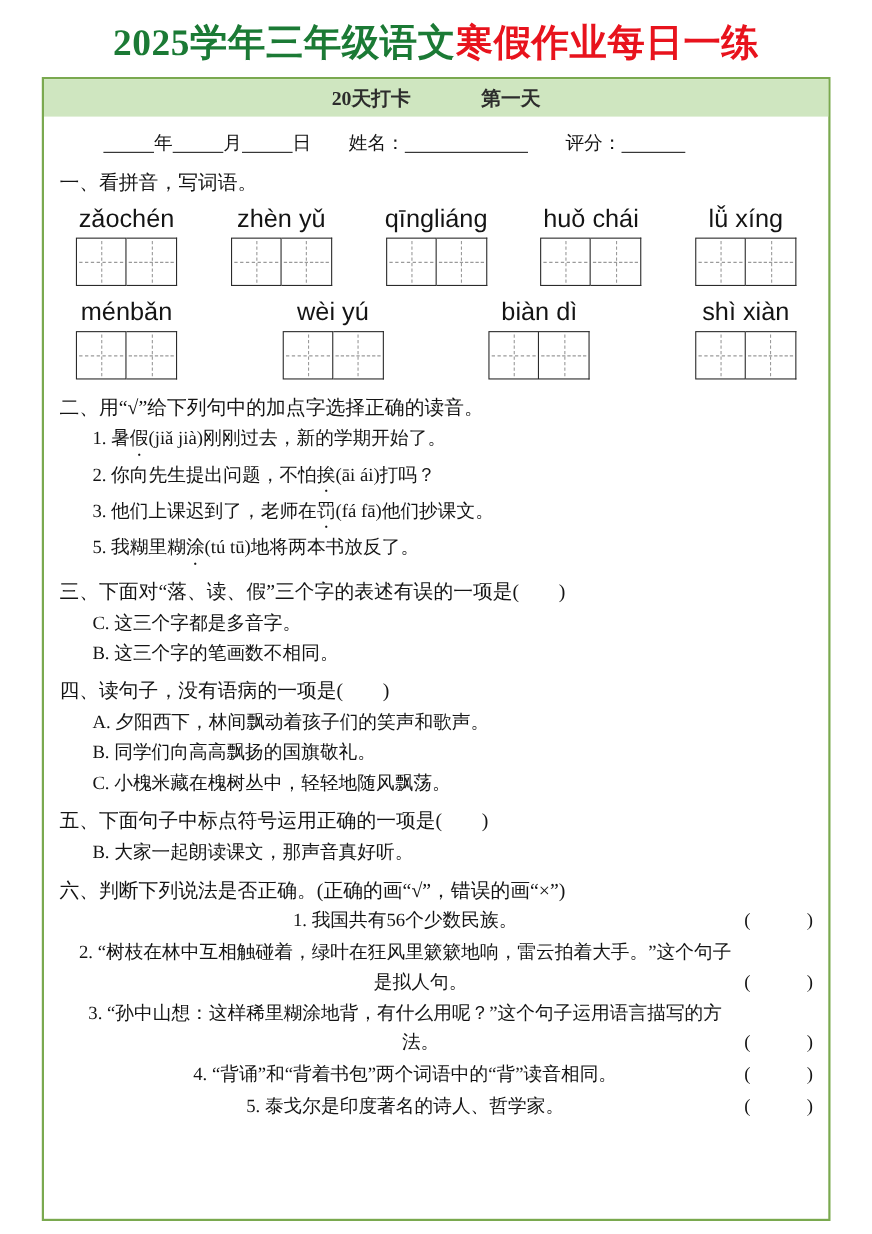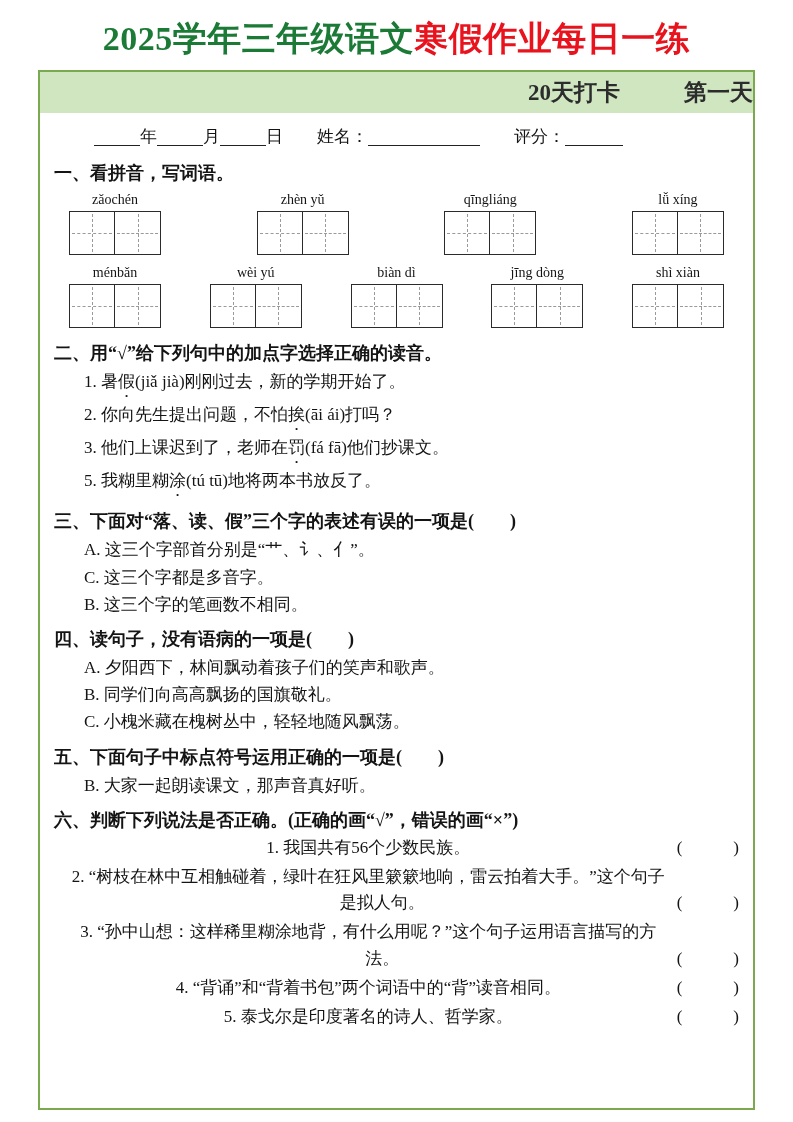--- a/index.html
+++ b/index.html
@@ -10,34 +10,34 @@
     color: #141414;
   }
   .page { width: 793px; height: 1122px; padding: 4px 38px 12px; display: flex; flex-direction: column; overflow: hidden; }
 
   .title { text-align: center; font-size: 34px; font-weight: bold; margin: 12px 0 8px; letter-spacing: .5px; white-space: nowrap; }
   .t-green { color: #1b7a35; }
   .t-red   { color: #e8131d; }
 
   .sheet { flex: 1; border: 2.5px solid #7aa94f; position: relative; padding: 0 14px 42px; }
 
-  .banner { margin: 0 -14px; background: #cfe6c0; text-align: right; font-size: 23px; font-weight: bold; color: #2c2c2c; padding: 5px 0; }
+  .banner { margin: 0 -14px; background: #cfe6c0; text-align: center; font-size: 18px; font-weight: bold; color: #2c2c2c; padding: 5px 0; }
   .banner-gap { display: inline-block; width: 64px; }
 
   .dateline { display: flex; align-items: flex-end; padding: 12px 0 4px 40px; font-size: 17px; }
   .blank { display: inline-block; border-bottom: 1.5px solid #222; height: 1.05em; margin-bottom: 2px; }
   .w46 { width: 46px; } .w112 { width: 112px; } .w58 { width: 58px; }
   .sp34 { display: inline-block; width: 34px; }
 
-  .sec-title { font-size: 18px; font-weight: bold; margin: 9px 0 3px; }
+  .sec-title { font-size: 18px; font-weight: normal; margin: 9px 0 3px; }
 
   .pinyin-row { display: flex; justify-content: space-between; padding: 3px 2px 4px; }
   .pinyin-row + .pinyin-row { margin-top: 2px; }
   .pinyin-col { display: flex; flex-direction: column; align-items: center; min-width: 118px; }
-  .pinyin { font-family: Liberation Serif, serif; font-size: 14px; line-height: 1.3; margin-bottom: 2px; }
+  .pinyin { font-family: Liberation Sans, sans-serif; font-size: 23px; line-height: 1.3; margin-bottom: 2px; }
   .grid { display: flex; }
   .cell { width: 46px; height: 44px; border: 1.5px solid #2b2b2b; position: relative; }
   .cell + .cell { border-left: none; }
   .cell::before { content: ""; position: absolute; top: 2px; bottom: 2px; left: 50%; border-left: 1px dashed #9a9a9a; }
   .cell::after  { content: ""; position: absolute; left: 2px; right: 2px; top: 50%; border-top: 1px dashed #9a9a9a; }
 
   .q-item { padding-left: 30px; font-size: 17px; line-height: 1.62; }
   .dotted { -webkit-text-emphasis: filled dot #141414; text-emphasis: filled dot #141414;
             -webkit-text-emphasis-position: under; text-emphasis-position: under right; }
 
@@ -94,20 +94,27 @@
               </div>
             </div>
             <div class="pinyin-col">
               <div class="pinyin">qīngliáng</div>
               <div class="grid">
                 <div class="cell"></div>
                 <div class="cell"></div>
               </div>
             </div>
             <div class="pinyin-col">
+              <div class="pinyin">huǒ chái</div>
+              <div class="grid">
+                <div class="cell"></div>
+                <div class="cell"></div>
+              </div>
+            </div>
+            <div class="pinyin-col">
               <div class="pinyin">lǚ xíng</div>
               <div class="grid">
                 <div class="cell"></div>
                 <div class="cell"></div>
               </div>
             </div>
           </div>
           <div class="pinyin-row">
             <div class="pinyin-col">
               <div class="pinyin">ménbǎn</div>
@@ -118,27 +125,20 @@
             </div>
             <div class="pinyin-col">
               <div class="pinyin">wèi yú</div>
               <div class="grid">
                 <div class="cell"></div>
                 <div class="cell"></div>
               </div>
             </div>
             <div class="pinyin-col">
               <div class="pinyin">biàn dì</div>
-              <div class="grid">
-                <div class="cell"></div>
-                <div class="cell"></div>
-              </div>
-            </div>
-            <div class="pinyin-col">
-              <div class="pinyin">jīng dòng</div>
               <div class="grid">
                 <div class="cell"></div>
                 <div class="cell"></div>
               </div>
             </div>
             <div class="pinyin-col">
               <div class="pinyin">shì xiàn</div>
               <div class="grid">
                 <div class="cell"></div>
                 <div class="cell"></div>
@@ -154,21 +154,20 @@
           <div class="q-item"><span>1. 暑</span><span class="dotted">假</span><span>(jiǎ jià)刚刚过去，新的学期开始了。</span></div>
           <div class="q-item"><span>2. 你向先生提出问题，不怕</span><span class="dotted">挨</span><span>(āi ái)打吗？</span></div>
           <div class="q-item"><span>3. 他们上课迟到了，老师在</span><span class="dotted">罚</span><span>(fá fā)他们抄课文。</span></div>
           <div class="q-item"><span>5. 我糊里糊</span><span class="dotted">涂</span><span>(tú tū)地将两本书放反了。</span></div>
         </div>
     </section>
 
     <section class="sec">
       <div class="sec-title">三、下面对“落、读、假”三个字的表述有误的一项是(　　)</div>
       <div>
-          <div class="opt">A. 这三个字部首分别是“艹、讠、亻”。</div>
           <div class="opt">C. 这三个字都是多音字。</div>
           <div class="opt">B. 这三个字的笔画数不相同。</div>
         </div>
     </section>
 
     <section class="sec">
       <div class="sec-title">四、读句子，没有语病的一项是(　　)</div>
       <div>
           <div class="opt">A. 夕阳西下，林间飘动着孩子们的笑声和歌声。</div>
           <div class="opt">B. 同学们向高高飘扬的国旗敬礼。</div>

